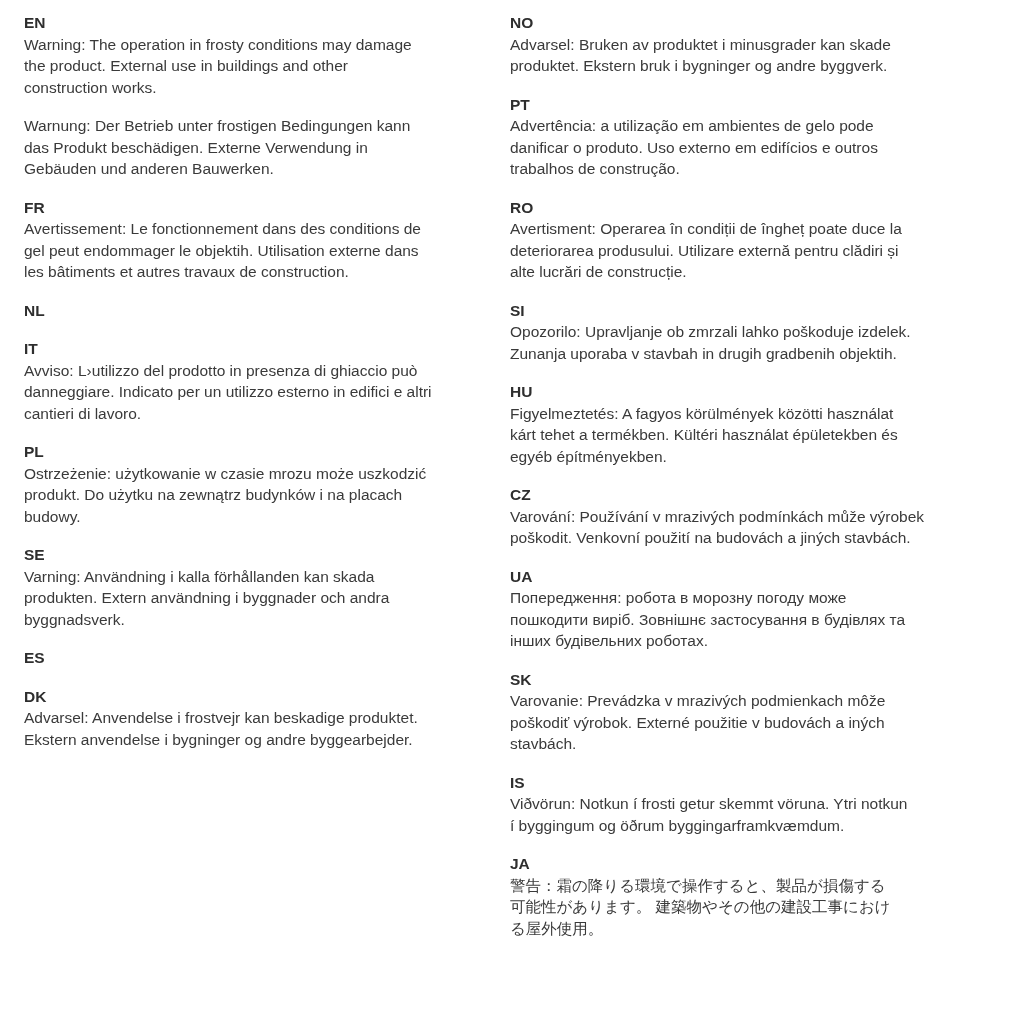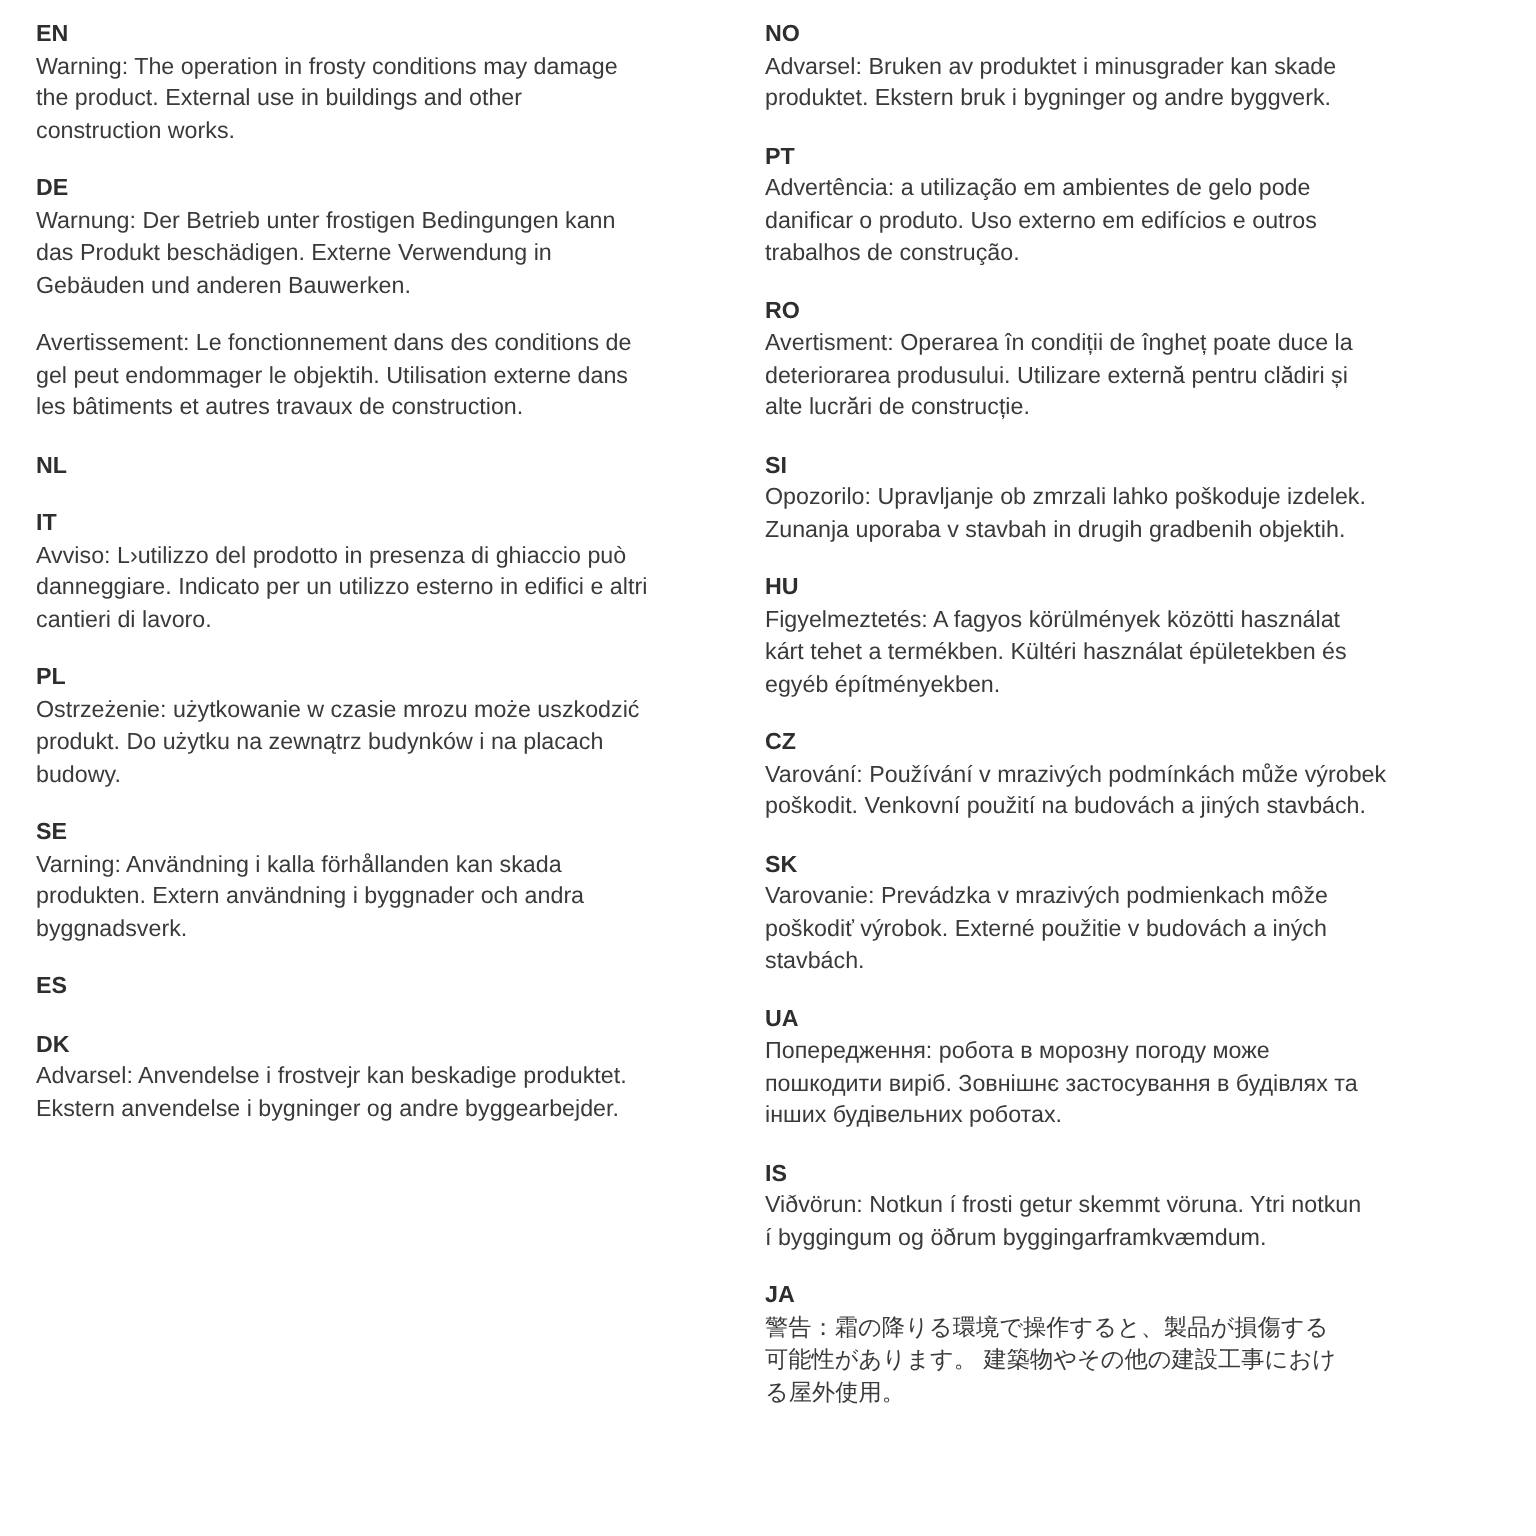--- a/index.html
+++ b/index.html
@@ -50,27 +50,27 @@
   <div class="column left">
 
     <div class="lang-section">
       <div class="lang-code">EN</div>
       <div class="warning-text">Warning: The operation in frosty conditions may damage
 the product. External use in buildings and other
 construction works.</div>
     </div>
 
     <div class="lang-section">
-      <div class="lang-code">DE</div>
       <div class="warning-text">Warnung: Der Betrieb unter frostigen Bedingungen kann
 das Produkt beschädigen. Externe Verwendung in
 Gebäuden und anderen Bauwerken.</div>
     </div>
 
     <div class="lang-section">
+      <div class="lang-code">FR</div>
       <div class="warning-text">Avertissement: Le fonctionnement dans des conditions de
 gel peut endommager le objektih. Utilisation externe dans
 les bâtiments et autres travaux de construction.</div>
     </div>
 
     <div class="lang-section">
       <div class="lang-code">NL</div>
     </div>
 
     <div class="lang-section">
@@ -141,31 +141,31 @@
 egyéb építményekben.</div>
     </div>
 
     <div class="lang-section">
       <div class="lang-code">CZ</div>
       <div class="warning-text">Varování: Používání v mrazivých podmínkách může výrobek
 poškodit. Venkovní použití na budovách a jiných stavbách.</div>
     </div>
 
     <div class="lang-section">
+      <div class="lang-code">UA</div>
+      <div class="warning-text">Попередження: робота в морозну погоду може
+пошкодити виріб. Зовнішнє застосування в будівлях та
+інших будівельних роботах.</div>
+    </div>
+
+    <div class="lang-section">
       <div class="lang-code">SK</div>
       <div class="warning-text">Varovanie: Prevádzka v mrazivých podmienkach môže
 poškodiť výrobok. Externé použitie v budovách a iných
 stavbách.</div>
-    </div>
-
-    <div class="lang-section">
-      <div class="lang-code">UA</div>
-      <div class="warning-text">Попередження: робота в морозну погоду може
-пошкодити виріб. Зовнішнє застосування в будівлях та
-інших будівельних роботах.</div>
     </div>
 
     <div class="lang-section">
       <div class="lang-code">IS</div>
       <div class="warning-text">Viðvörun: Notkun í frosti getur skemmt vöruna. Ytri notkun
 í byggingum og öðrum byggingarframkvæmdum.</div>
     </div>
 
     <div class="lang-section">
       <div class="lang-code">JA</div>

